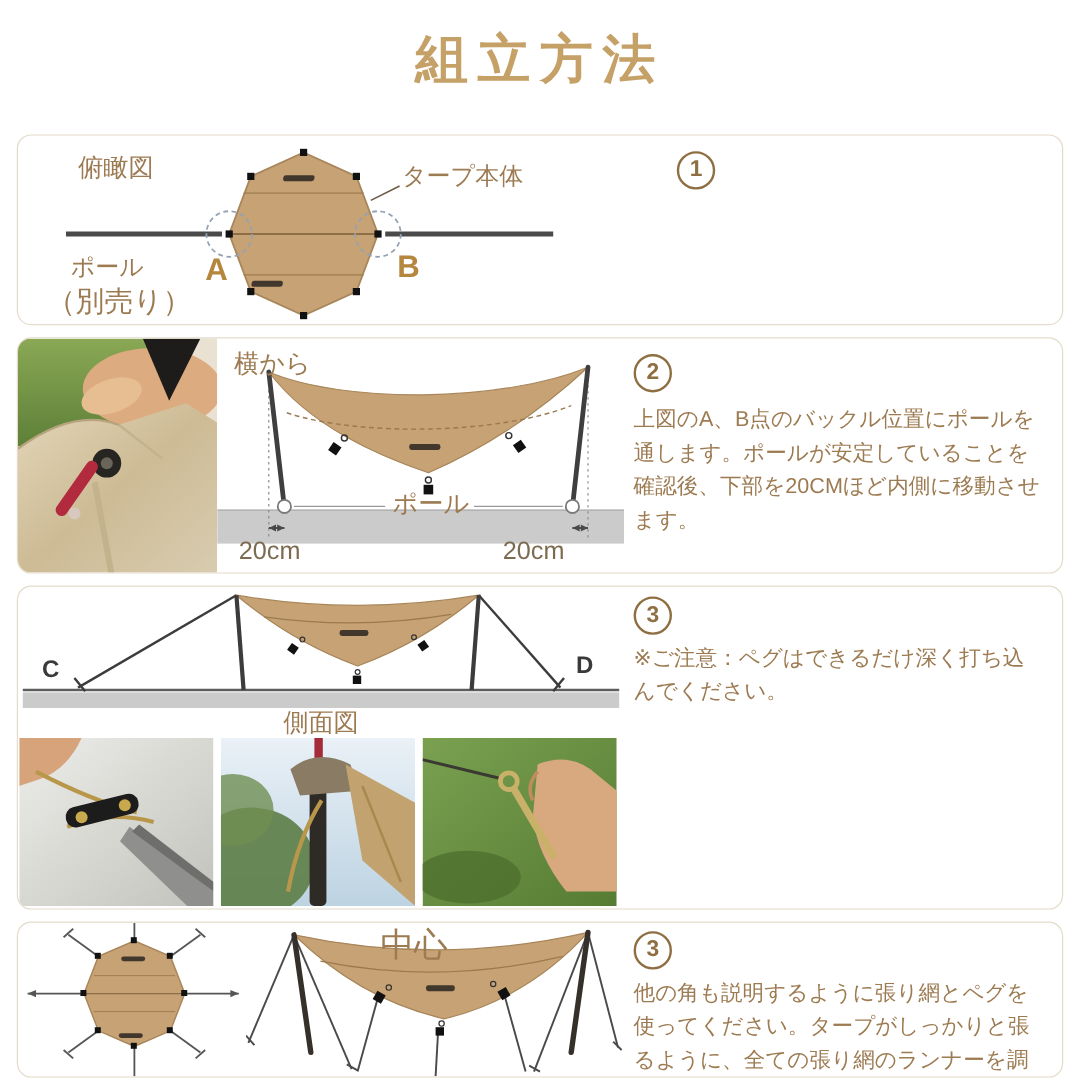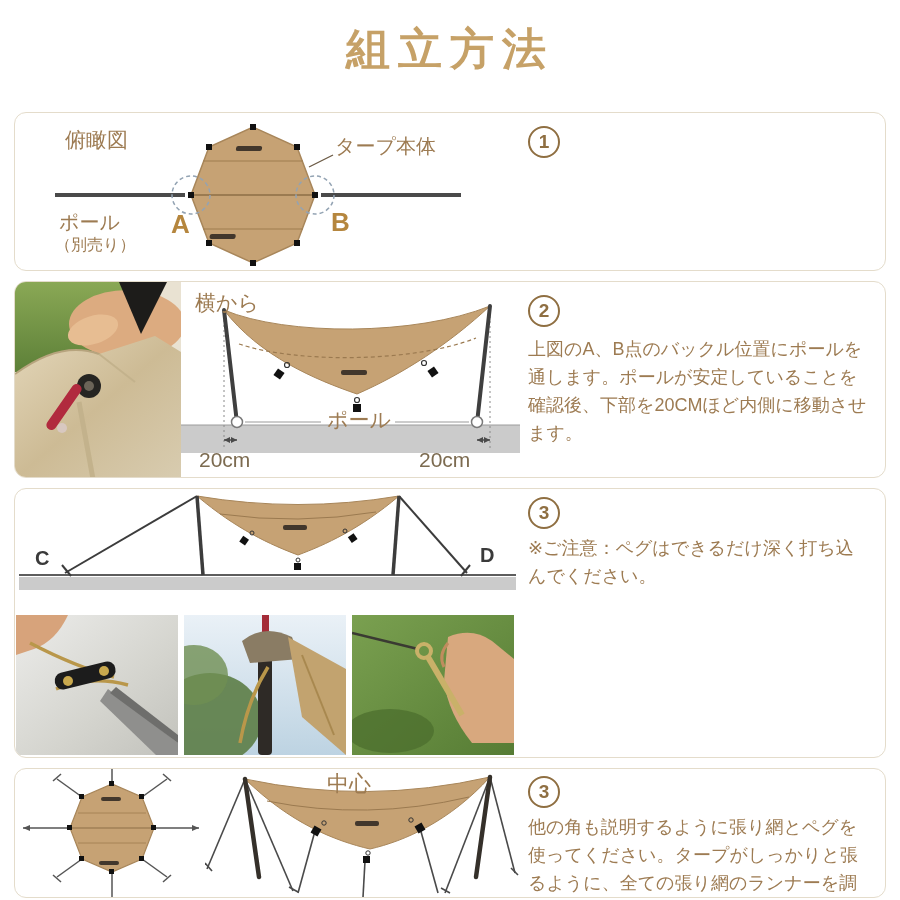--- a/index.html
+++ b/index.html
@@ -9,21 +9,21 @@
   }
   .title {
     text-align:center; color:#c6a167; font-size:44px; font-weight:bold;
     letter-spacing:8px; margin:20px 0 33px 0;
   }
   .card {
     position:relative; margin:0 14px 10px 14px; border:1px solid #e4dccb;
     border-radius:12px; overflow:hidden; display:flex; background:#fff;
     box-sizing:border-box;
   }
-  .card1 { height:159px; }
+  .card1 { height:159px;gap:36px; }
   .card2 { height:197px; }
   .card3 { height:270px; }
   .card4 { height:130px; }
   .fig-col { position:relative; flex:0 0 505px; height:100%; }
   .text-col { flex:1 1 auto; padding:13px 14px 0 8px; }
   .step-circle {
     display:flex; align-items:center; justify-content:center;
     width:28px; height:28px; border:2px solid #8f6f42; border-radius:50%;
     color:#8f6f42; font-size:19px; font-weight:bold; margin-bottom:9px;
   }
@@ -74,21 +74,21 @@
       </g>
 
       <circle cx="176" cy="82" r="19" fill="none" stroke="#93a3b3" stroke-width="1.5" stroke-dasharray="4 3"></circle>
       <circle cx="300" cy="82" r="19" fill="none" stroke="#93a3b3" stroke-width="1.5" stroke-dasharray="4 3"></circle>
 
       <line x1="318" y1="42" x2="294" y2="54" stroke="#6b5a45" stroke-width="1.3"></line>
     </svg>
     <div class="fig-label" style="left:50px; top:13px;">俯瞰図</div>
     <div class="fig-label" style="left:320px; top:20px; font-size:20px;">タープ本体</div>
     <div class="fig-label" style="left:44px; top:96px; font-size:20px;">ポール</div>
-    <div class="fig-label" style="left:40px; top:122px; font-size:16px;">（別売り）</div>
+    <div class="fig-label" style="left:24px; top:122px; font-size:24px;">（別売り）</div>
     <div class="point-label" style="left:156px; top:96px;">A</div>
     <div class="point-label" style="left:316px; top:94px;">B</div>
   </div>
   <div class="text-col">
     <div class="step-circle">1</div>
   </div>
 </section>
 
 <section class="card card2">
   <div class="photo" style="flex:0 0 166px; height:100%;">
@@ -192,20 +192,21 @@
       <rect x="334" y="46" width="7" height="7" fill="#111" transform="rotate(-35 337 49)"></rect>
       <circle cx="330" cy="42" r="2" fill="none" stroke="#333" stroke-width="1"></circle>
       <circle cx="283" cy="71" r="2" fill="none" stroke="#333" stroke-width="1"></circle>
       <rect x="279" y="74" width="7" height="7" fill="#111"></rect>
 
       <line x1="182" y1="7" x2="188" y2="86" stroke="#3c3c3c" stroke-width="3.5"></line>
       <line x1="384" y1="7" x2="378" y2="86" stroke="#3c3c3c" stroke-width="3.5"></line>
     </svg>
     <div class="dark-label" style="left:20px; top:58px;">C</div>
     <div class="dark-label" style="left:465px; top:55px;">D</div>
+    <div class="caption-row">側面図</div>
     <div class="photos-row">
 
       <div class="photo" style="width:162px; height:140px;">
         <svg width="162" height="140" viewBox="0 0 162 140">
           <defs>
             <linearGradient id="fab3" x1="0" y1="0" x2="1" y2="1">
               <stop offset="0" stop-color="#ececea"></stop>
                 <stop offset="0.6" stop-color="#d4d4ce"></stop>
                 <stop offset="1" stop-color="#c2c2bc"></stop>
             </linearGradient>
@@ -333,19 +334,19 @@
       <rect x="107" y="58" width="8" height="8" fill="#111" transform="rotate(30 111 62)"></rect>
       <circle cx="119" cy="54" r="2.2" fill="none" stroke="#333" stroke-width="1"></circle>
       <rect x="211" y="55" width="8" height="8" fill="#111" transform="rotate(-30 215 59)"></rect>
       <circle cx="206" cy="51" r="2.2" fill="none" stroke="#333" stroke-width="1"></circle>
       <circle cx="163" cy="84" r="2.2" fill="none" stroke="#333" stroke-width="1"></circle>
       <rect x="158" y="87" width="7" height="7" fill="#111"></rect>
 
       <line x1="40" y1="10" x2="54" y2="108" stroke="#35302a" stroke-width="4.5" stroke-linecap="round"></line>
       <line x1="285" y1="8" x2="271" y2="108" stroke="#35302a" stroke-width="4.5" stroke-linecap="round"></line>
     </svg>
-    <div class="fig-label" style="left:122px; top:0px; font-size:22px;">中心</div>
+    <div class="fig-label" style="left:112px; top:0px; font-size:28px;">中心</div>
   </div>
   <div class="text-col" style="padding-top:7px;">
     <div class="step-circle" style="margin-bottom:6px;">3</div>
     <p class="instr">他の角も説明するように張り網とペグを使ってください。タープがしっかりと張るように、全ての張り網のランナーを調節します。</p>
   </div>
 </section>
 
 </body></html>

